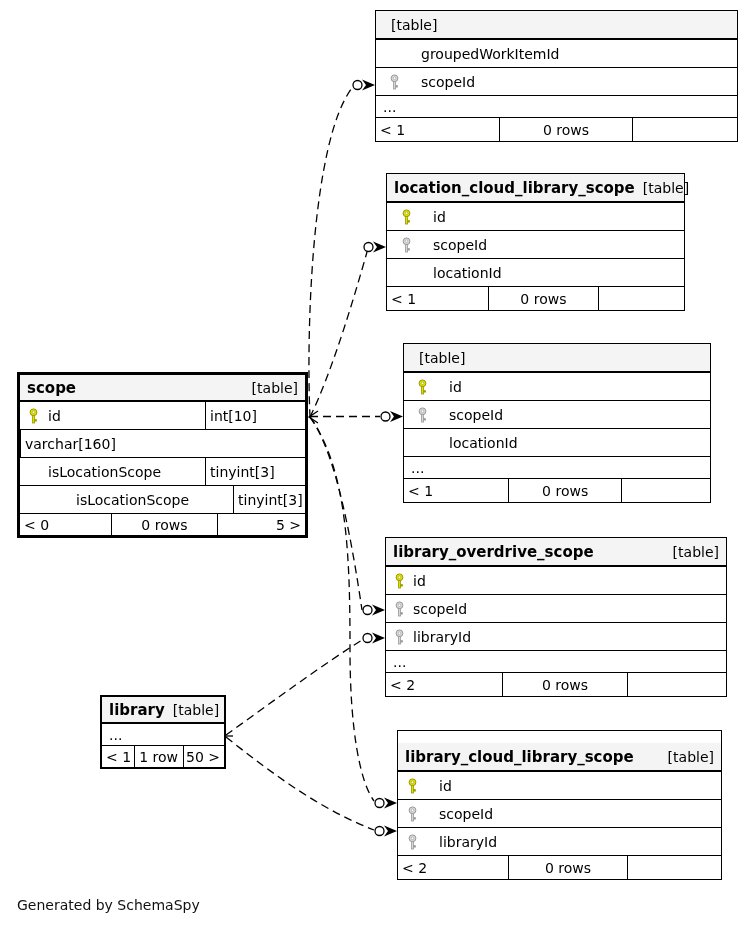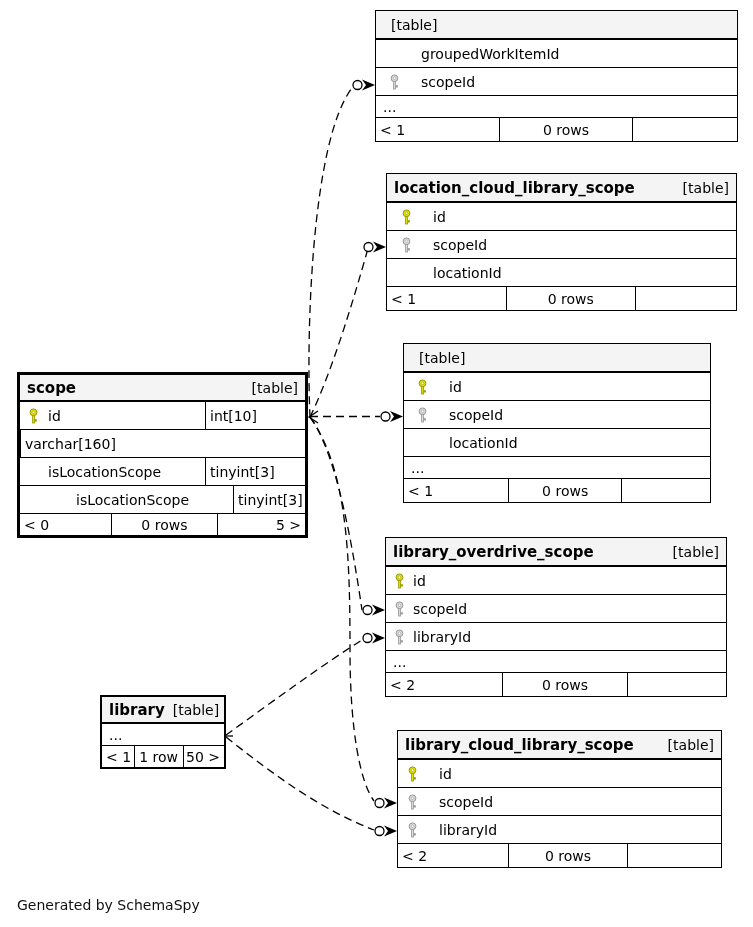--- a/index.html
+++ b/index.html
@@ -79,21 +79,21 @@
             <span class="fname" style="margin-left: 45px;">scopeId</span>
           </span>
         </div>
         <div class="dots" style="height: 22px;">...</div>
         <div class="ftr" style="height: 24px;">
           <span class="fc c1" style="width: 34%;">&lt; 1</span>
           <span class="fc c2" style="width: 37%;">0 rows</span>
           <span class="fc c3" style="width: 29%;"></span>
         </div>
       </div>
-      <div class="tbl" style="left: 386px; top: 173px; width: 351px;">
+      <div class="tbl" style="left: 386px; top: 173px; width: 299px;">
         <div class="hd" style="height: 28px;">
           <span class="nm">location_cloud_library_scope</span>
           <span class="tag">[table]</span>
         </div>
         <div class="row" style="height: 28px;">
           <span class="ic" style="left: 14px;"><svg width="11" height="16" viewBox="0 0 11 16">
               <circle cx="5.5" cy="4.3" r="3.4" fill="#e0e000" stroke="#9a9a00" stroke-width="1"></circle>
               <circle cx="5.5" cy="4.3" r="1.3" fill="#ffffff" stroke="#9a9a00" stroke-width="0.6"></circle>
               <rect x="4.4" y="7.6" width="2.2" height="7.4" fill="#e0e000" stroke="#9a9a00" stroke-width="0.8"></rect>
               <rect x="6.6" y="11.6" width="1.9" height="1.5" fill="#e0e000" stroke="#9a9a00" stroke-width="0.8"></rect>
@@ -251,21 +251,21 @@
           <span class="tag">[table]</span>
         </div>
         <div class="dots" style="height: 22px;">...</div>
         <div class="ftr" style="height: 22px;">
           <span class="fc c1" style="width: 26%;">&lt; 1</span>
           <span class="fc c2" style="width: 40%;">1 row</span>
           <span class="fc c3" style="width: 34%;">50 &gt;</span>
         </div>
       </div>
       <div class="tbl" style="left: 397px; top: 730px; width: 325px;">
-        <div class="hd" style="height: 28px;">
+        <div class="hd" style="height: 28px; margin-top: 12px;">
           <span class="nm">library_cloud_library_scope</span>
           <span class="tag">[table]</span>
         </div>
         <div class="row" style="height: 28px;">
           <span class="ic" style="left: 9px;"><svg width="11" height="16" viewBox="0 0 11 16">
               <circle cx="5.5" cy="4.3" r="3.4" fill="#e0e000" stroke="#9a9a00" stroke-width="1"></circle>
               <circle cx="5.5" cy="4.3" r="1.3" fill="#ffffff" stroke="#9a9a00" stroke-width="0.6"></circle>
               <rect x="4.4" y="7.6" width="2.2" height="7.4" fill="#e0e000" stroke="#9a9a00" stroke-width="0.8"></rect>
               <rect x="6.6" y="11.6" width="1.9" height="1.5" fill="#e0e000" stroke="#9a9a00" stroke-width="0.8"></rect>
             </svg></span>

